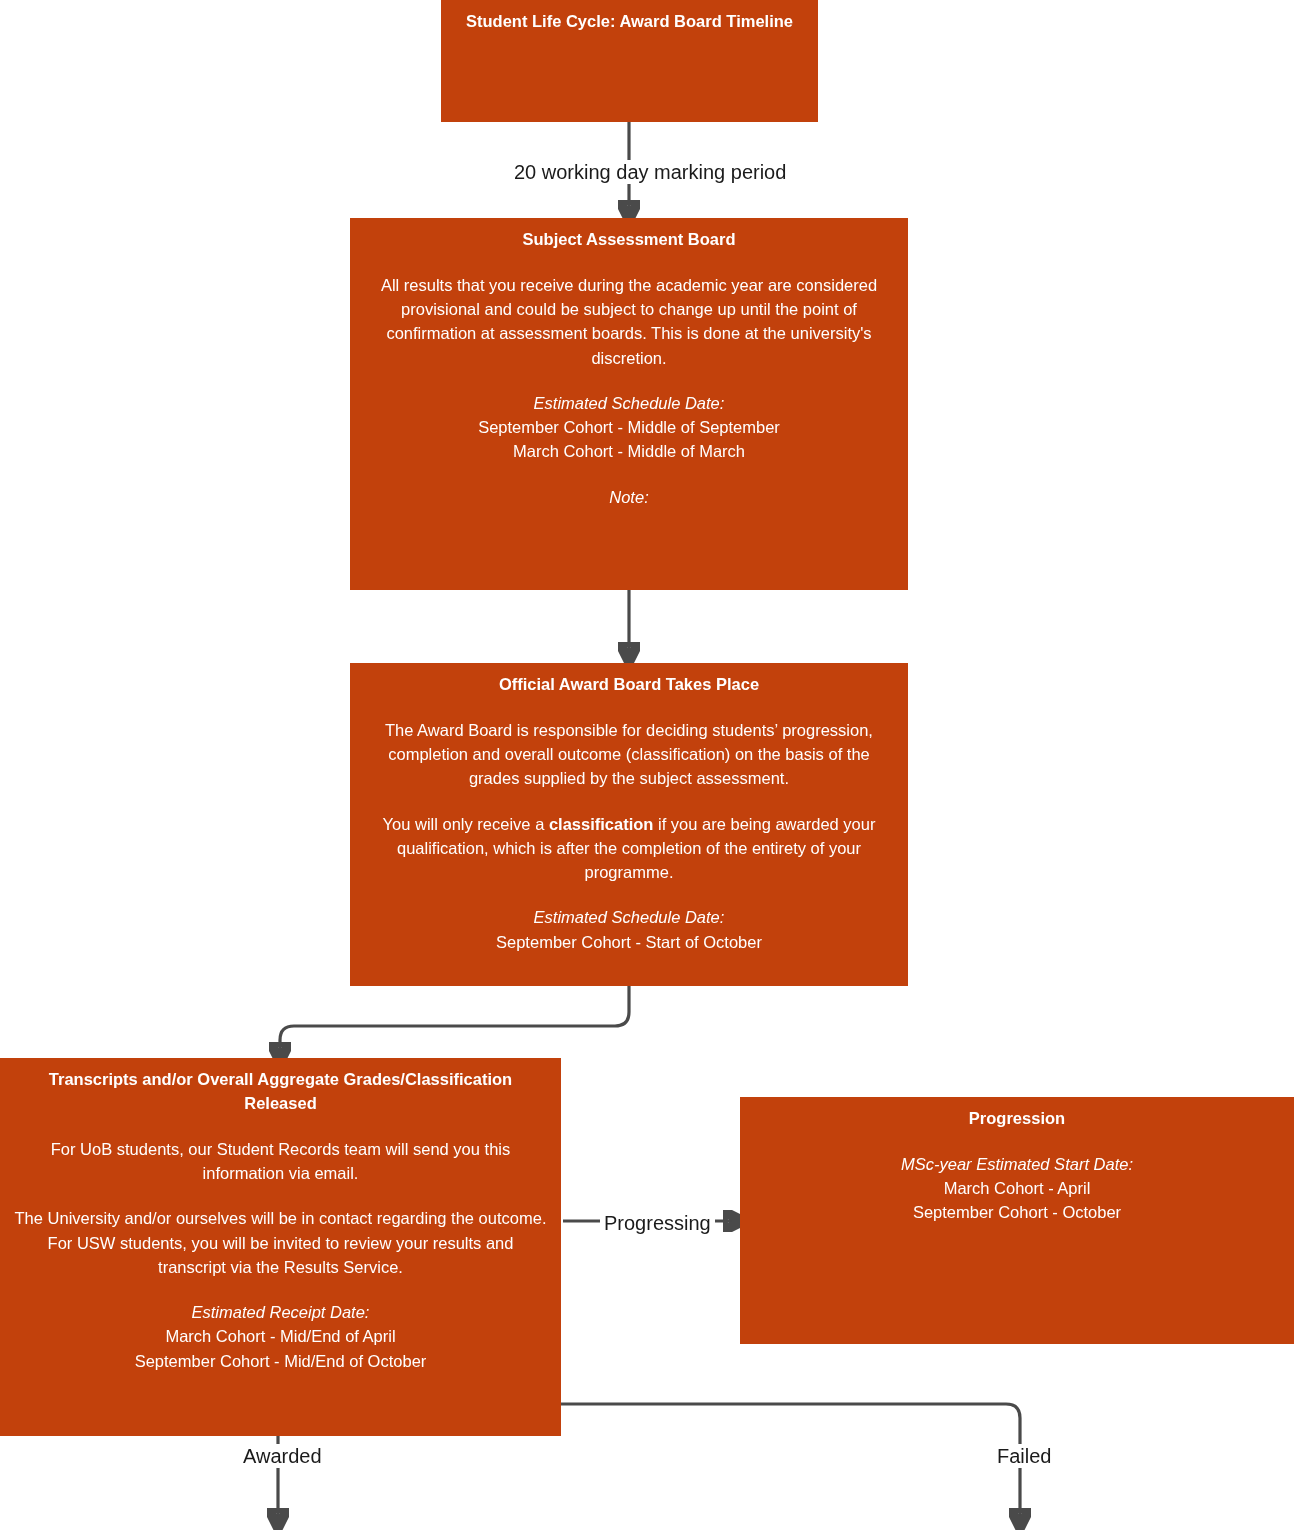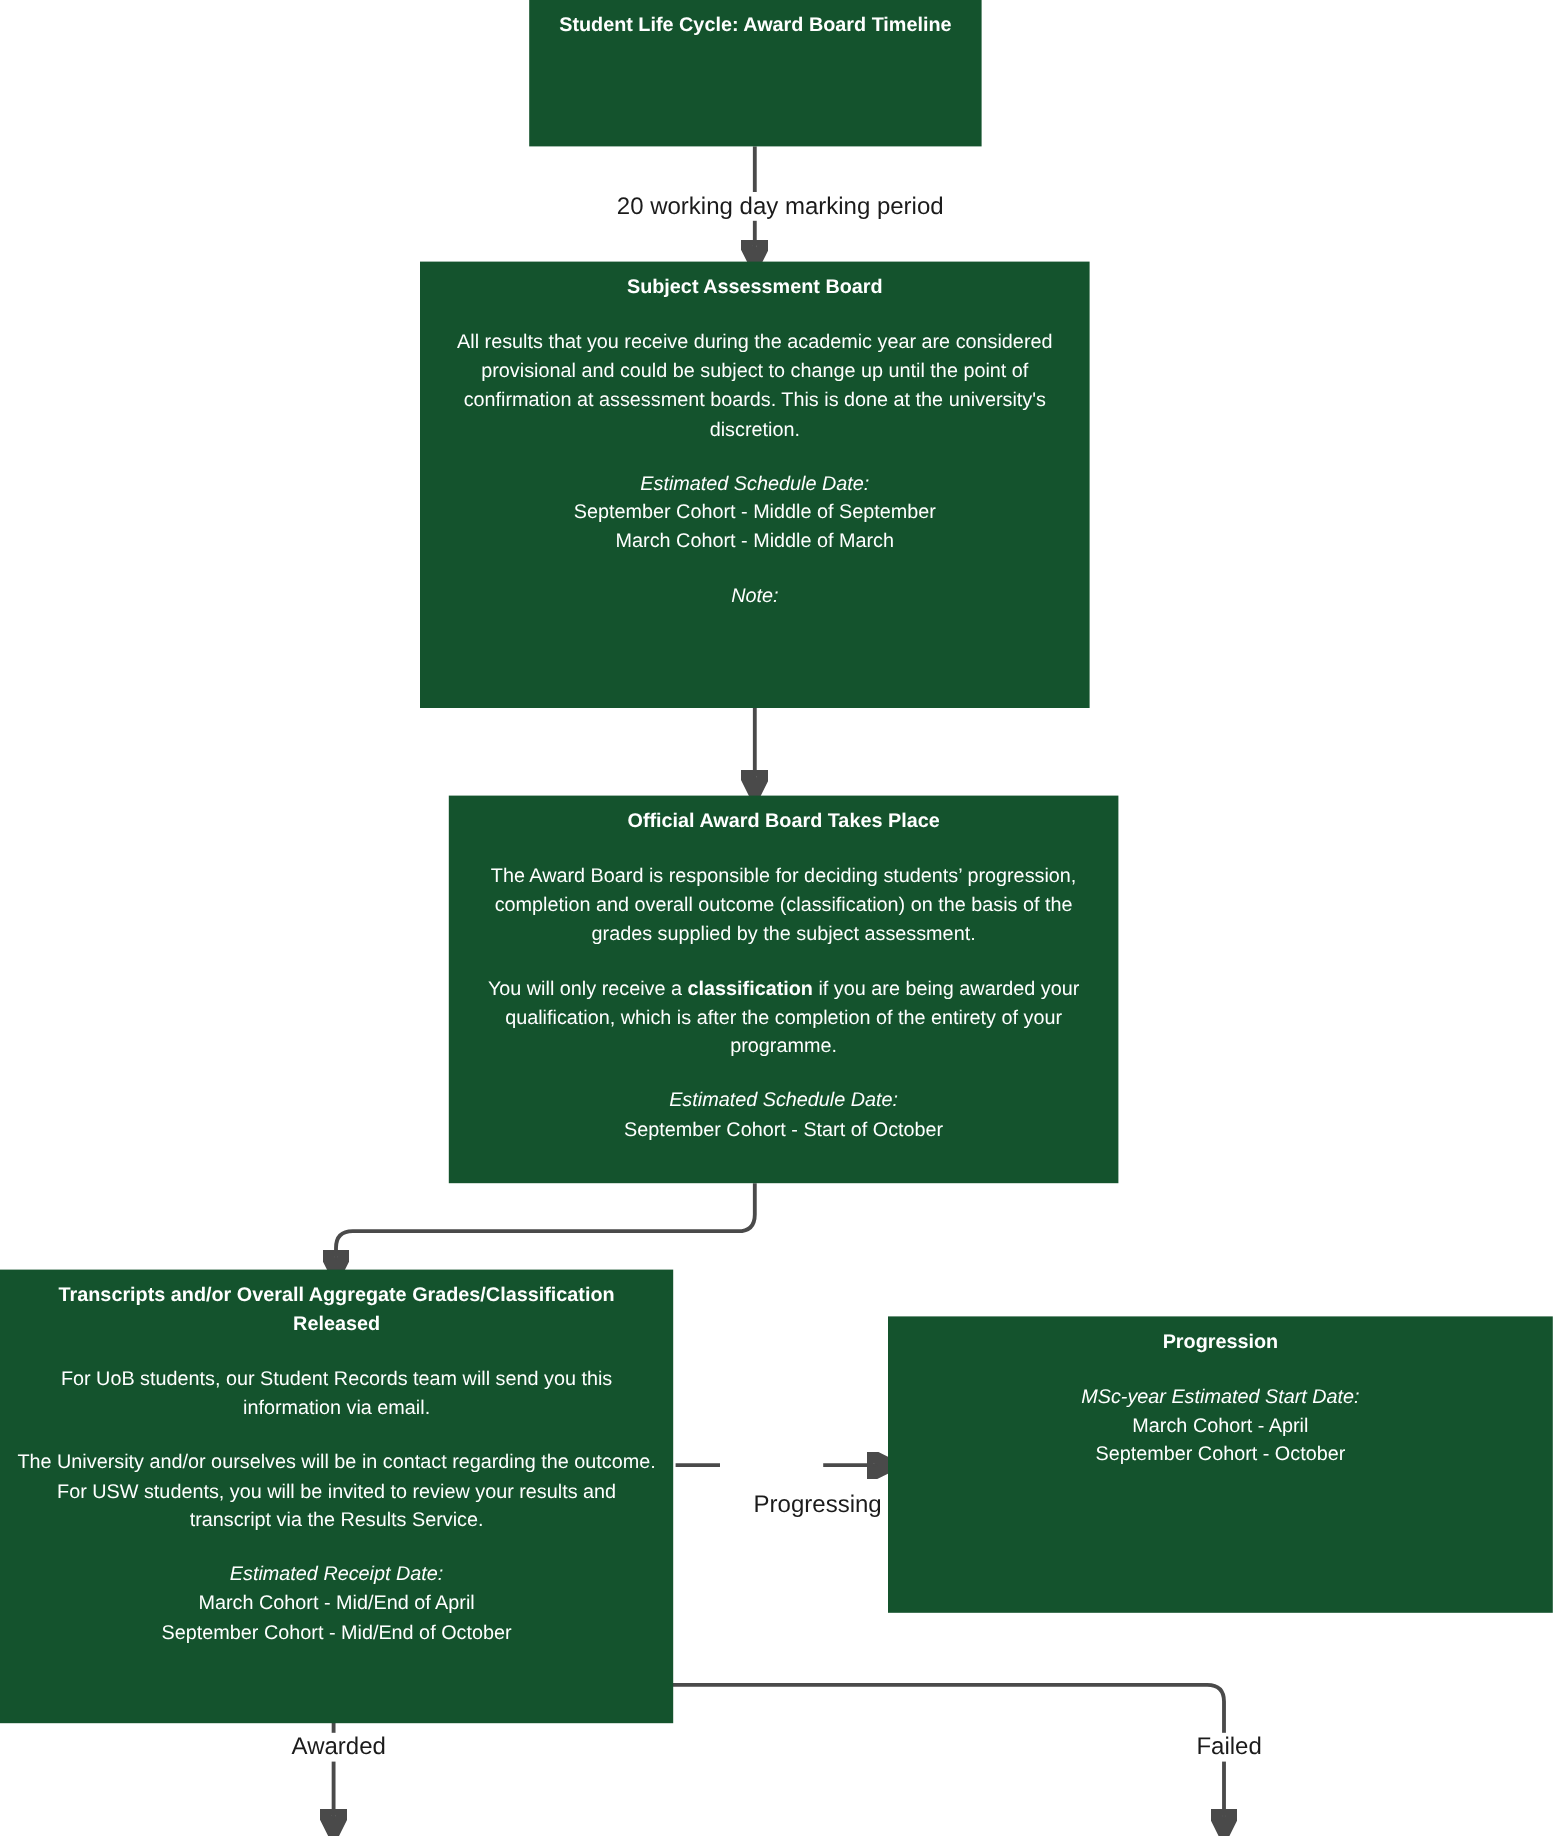--- a/index.html
+++ b/index.html
@@ -14,21 +14,21 @@
   #canvas {
     position: relative;
     width: 1299px;
     height: 1534px;
     background: #ffffff;
     overflow: hidden;
   }
 
   .node {
     position: absolute;
-    background: #14532d;
+    background: #c2410c;
     color: #ffffff;
     box-sizing: border-box;
     text-align: center;
     padding: 10px 14px 14px 14px;
   }
   .node .title {
     font-weight: bold;
     font-size: 16.5px;
     line-height: 1.45;
     margin-bottom: 0;
@@ -95,21 +95,21 @@
     <path d="M563,1221 L600,1221"></path>
     <path d="M686,1221 L733,1221" marker-end="url(#arrow)"></path>
 
     <path d="M278,1380 L278,1518" marker-end="url(#arrow)"></path>
 
     <path d="M278,1390 Q278,1404 292,1404 L1006,1404 Q1020,1404 1020,1418 L1020,1518" marker-end="url(#arrow)"></path>
   </svg>
 
   <div class="edge-label" style="left:510px; top:160px;">20 working day marking period</div>
 
-  <div class="edge-label" style="left:624px; top:1211px;margin-top:31px;">Progressing</div>
+  <div class="edge-label" style="left:600px; top:1211px;">Progressing</div>
 
   <div class="edge-label" style="left:239px; top:1444px;">Awarded</div>
 
   <div class="edge-label" style="left:993px; top:1444px;">Failed</div>
 
   <div class="node" style="left:441px; top:0px; width:377px; height:122px;">
     <div class="title">Student Life Cycle: Award Board Timeline</div>
   </div>
 
   <div class="node" style="left:350px; top:218px; width:558px; height:372px;">
@@ -118,21 +118,21 @@
     <div class="para">
       <span class="line ital">Estimated Schedule Date:</span>
       <span class="line">September Cohort - Middle of September</span>
       <span class="line">March Cohort - Middle of March</span>
     </div>
     <div class="para">
       <span class="line ital">Note:</span>
     </div>
   </div>
 
-  <div class="node" style="left:350px; top:663px; width:558px; height:323px;margin-left:24px;">
+  <div class="node" style="left:350px; top:663px; width:558px; height:323px;">
     <div class="title">Official Award Board Takes Place</div>
     <div class="para">The Award Board is responsible for deciding students’ progression, completion and overall outcome (classification) on the basis of the grades supplied by the subject assessment.</div>
     <div class="para"><span>You will only receive a </span><b>classification</b><span> if you are being awarded your qualification, which is after the completion of the entirety of your programme.</span></div>
     <div class="para">
       <span class="line ital">Estimated Schedule Date:</span>
       <span class="line">September Cohort - Start of October</span>
     </div>
   </div>
 
   <div class="node" style="left:0px; top:1058px; width:561px; height:378px;">

